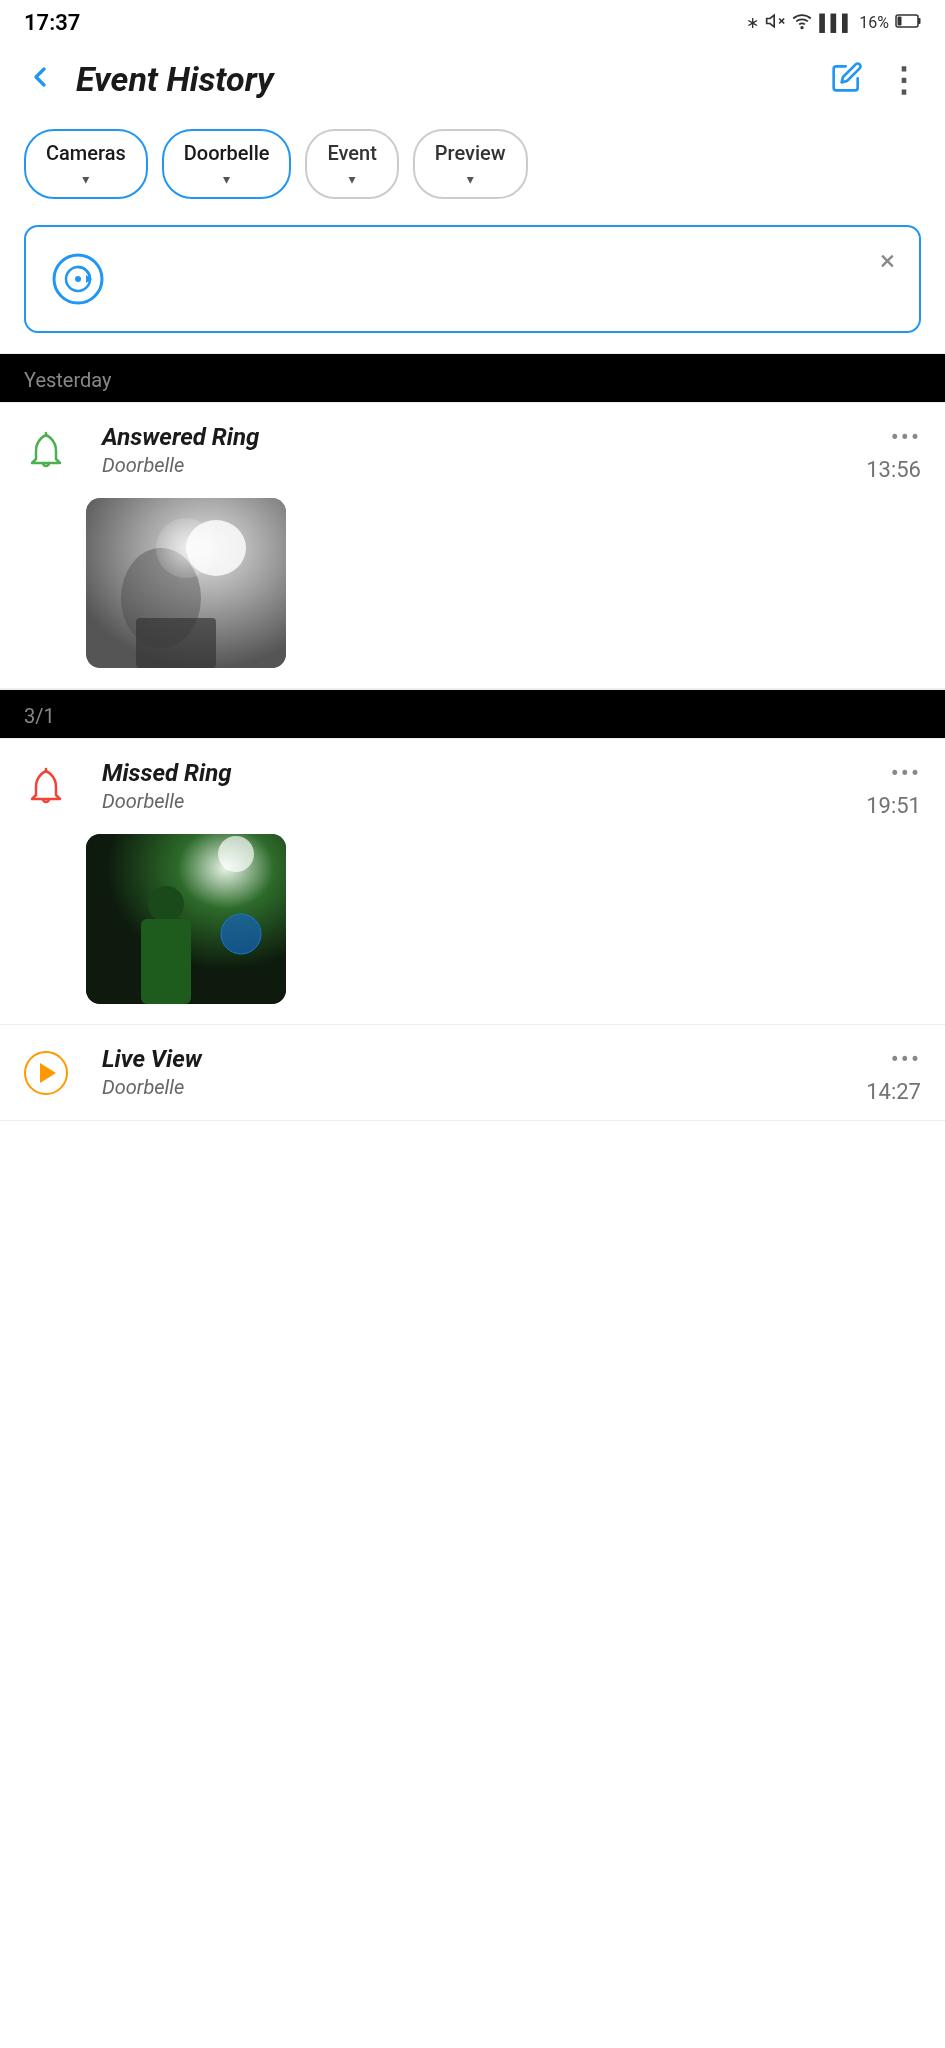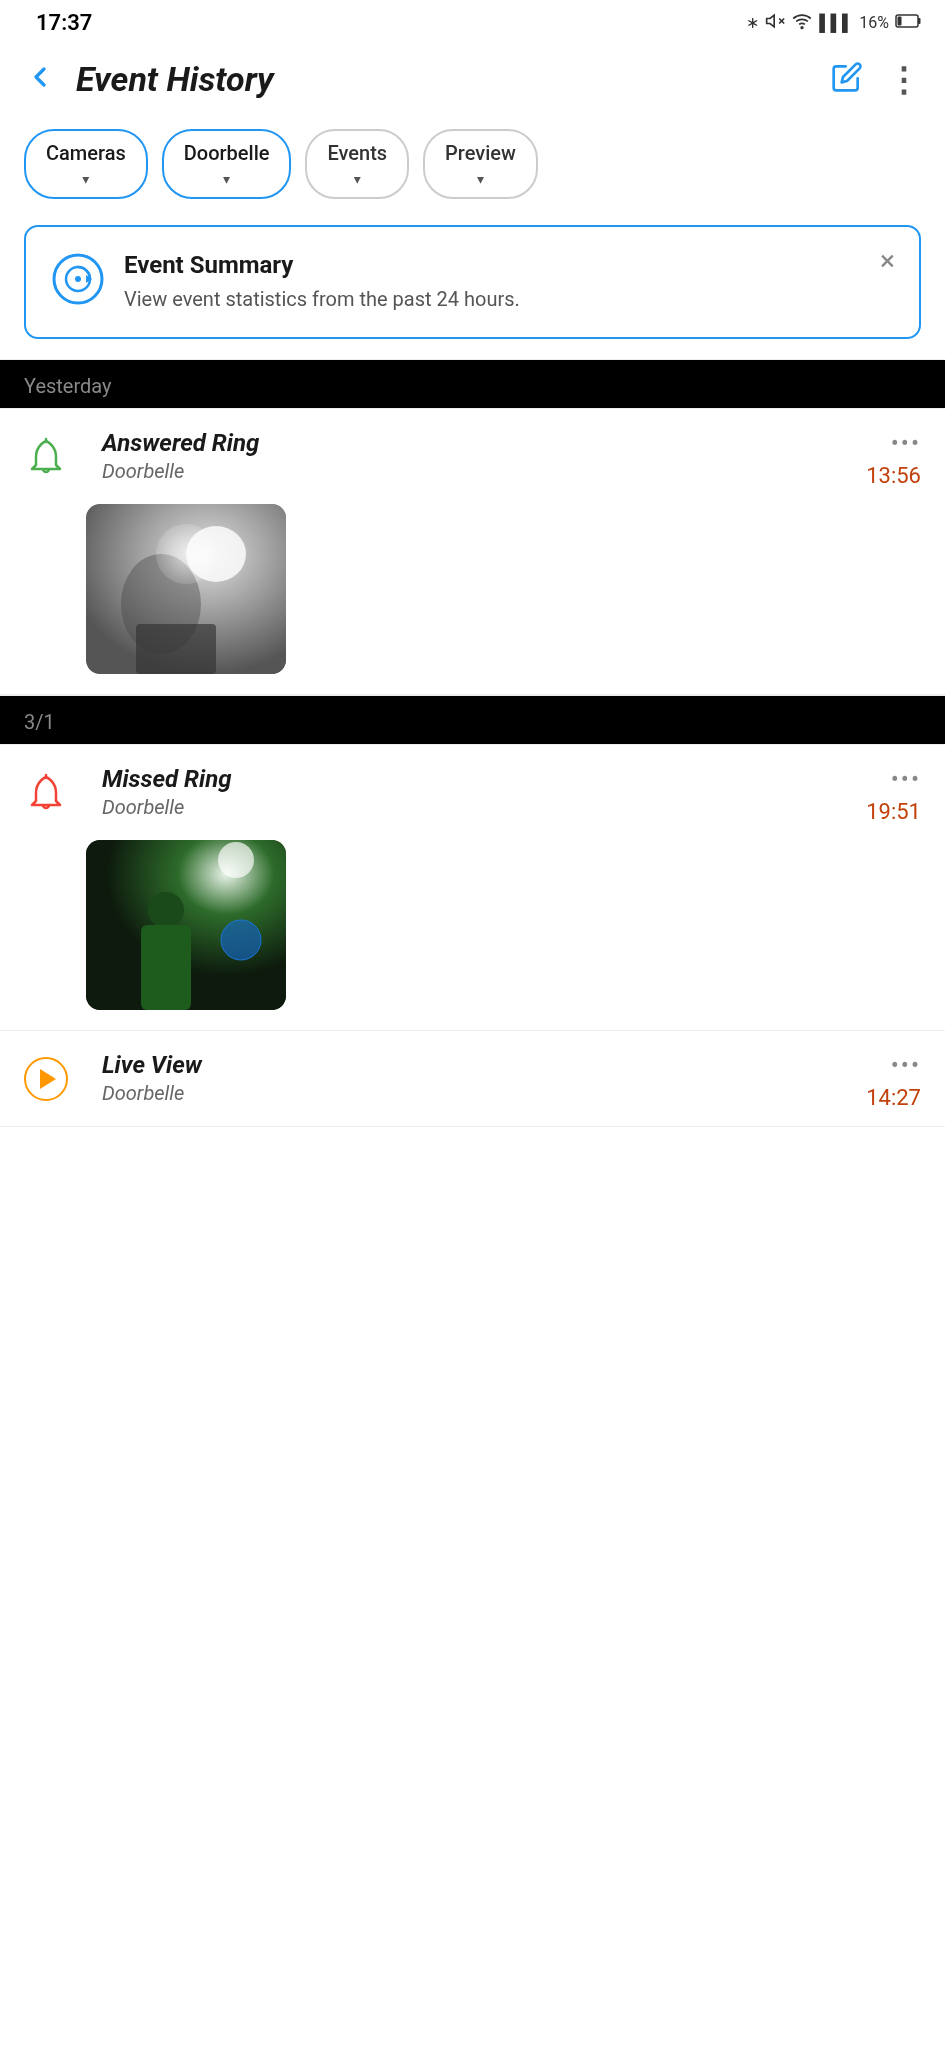--- a/index.html
+++ b/index.html
@@ -21,21 +21,20 @@
       display: flex;
       justify-content: space-between;
       align-items: center;
       padding: 10px 24px 8px 24px;
       background: #ffffff;
     }
     .status-time {
       font-size: 22px;
       font-weight: 600;
       color: #000;
-      margin-left: 12px;
     }
     .status-icons {
       display: flex;
       align-items: center;
       gap: 6px;
       font-size: 16px;
       color: #333;
     }
     .battery-text {
       font-size: 16px;
@@ -202,21 +201,21 @@
       gap: 6px;
     }
     .more-dots {
       font-size: 24px;
       color: #888;
       cursor: pointer;
       letter-spacing: 2px;
     }
     .event-time {
       font-size: 22px;
-      color: #c2410c;
+      color: #737373;
     }
     .event-thumbnail {
       width: 200px;
       height: 170px;
       border-radius: 14px;
       margin: 16px 0 20px 62px;
       background: #2a2a2a;
       overflow: hidden;
       position: relative;
     }
@@ -345,42 +344,38 @@
 <div class="filter-bar">
   <div class="filter-chip">
     <span>Cameras</span>
     <span class="chip-arrow">▾</span>
   </div>
   <div class="filter-chip">
     <span>Doorbelle</span>
     <span class="chip-arrow">▾</span>
   </div>
   <div class="filter-chip inactive">
-    <span>Events</span>
+    <span>Event</span>
     <span class="chip-arrow">▾</span>
   </div>
   <div class="filter-chip inactive">
     <span>Preview</span>
     <span class="chip-arrow">▾</span>
   </div>
 </div>
 
 <div class="summary-card">
   <div class="summary-card-left">
     <svg class="summary-icon" viewBox="0 0 56 56" fill="none">
       <circle cx="28" cy="28" r="24" stroke="#2196F3" stroke-width="3" fill="none"></circle>
       <circle cx="28" cy="28" r="12" stroke="#2196F3" stroke-width="2.5" fill="none"></circle>
       <path d="M28 16 A12 12 0 0 1 40 28" stroke="#2196F3" stroke-width="2.5" fill="none" stroke-linecap="round"></path>
       <polygon points="42,28 36,24 36,32" fill="#2196F3"></polygon>
       <circle cx="28" cy="28" r="3" fill="#2196F3"></circle>
     </svg>
-    <div class="summary-text-block">
-      <div class="summary-title">Event Summary</div>
-      <div class="summary-desc">View event statistics from the past 24 hours.</div>
-    </div>
   </div>
   <span class="close-btn">×</span>
 </div>
 
 <div class="section-label">
   <span>Yesterday</span>
 </div>
 
 <div class="event-item">
   <div class="event-item-header">

